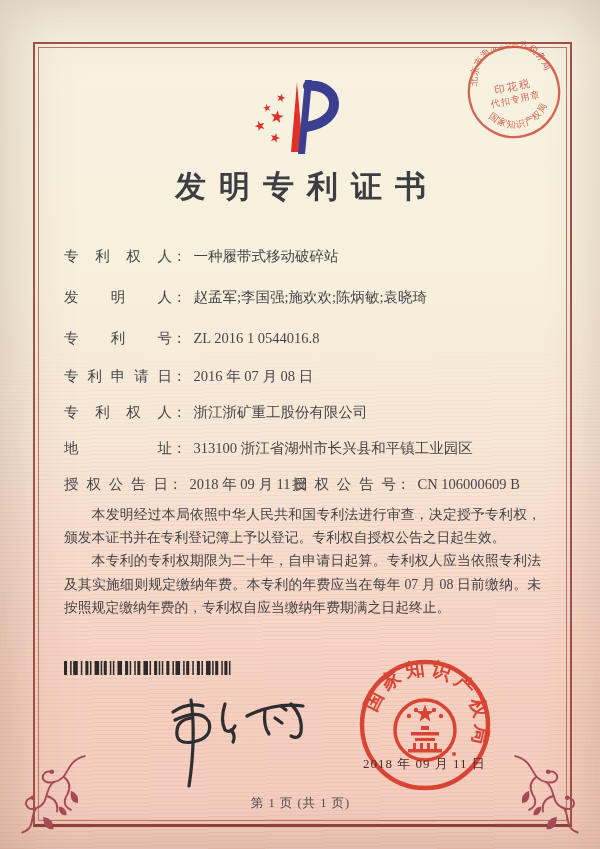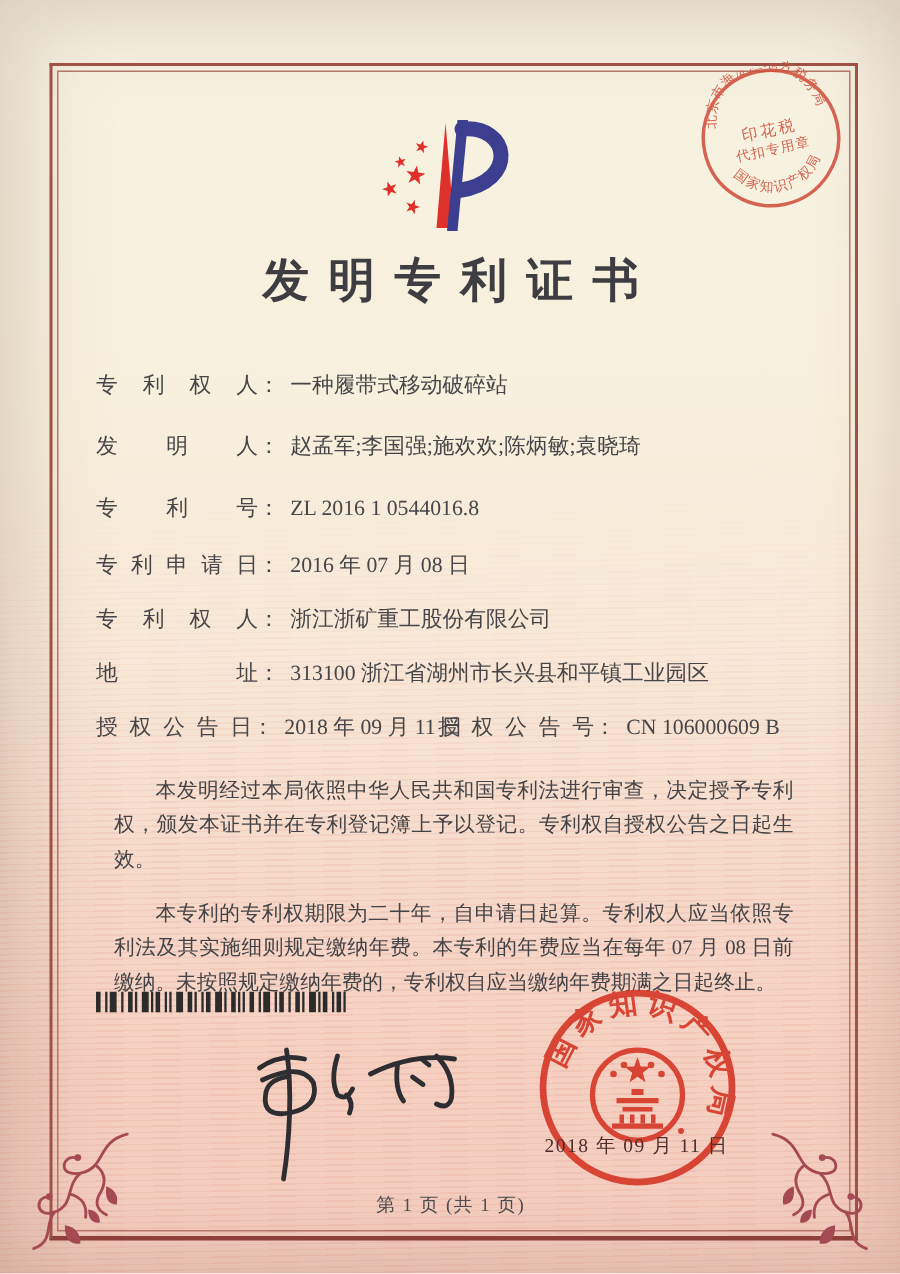--- a/index.html
+++ b/index.html
@@ -41,21 +41,21 @@
     text-align-last:justify; vertical-align:top; }
   .fcolon{ margin-right:7px; }
   .frow2-label{ display:inline-block; width:104px; text-align:justify;
     text-align-last:justify; vertical-align:top; }
   .pair2{ position:absolute; left:228px; top:0; white-space:nowrap; }
   .bodytext{
     position:absolute; left:64px; top:503px; width:477px;
     font-size:13.8px; line-height:23.2px; color:#434347;
     text-align:justify;
   }
-  .bodytext p{ margin:12px; text-indent:2em; }
+  .bodytext p{ margin:0; text-indent:2em; }
   .barcode{ position:absolute; left:64px; top:661px; }
   .signer{
     position:absolute; left:80px; top:726px;
     font-size:15px; letter-spacing:2px; color:#3a3a3e; line-height:30px;
   }
   .signature{ position:absolute; left:145px; top:686px; }
   .seal{ position:absolute; left:350px; top:650px; opacity:.92; }
   .seal-date{
     position:absolute; left:363px; top:755px; width:135px;
     font-size:13px; letter-spacing:1px; color:#4e2d2a; z-index:5;

